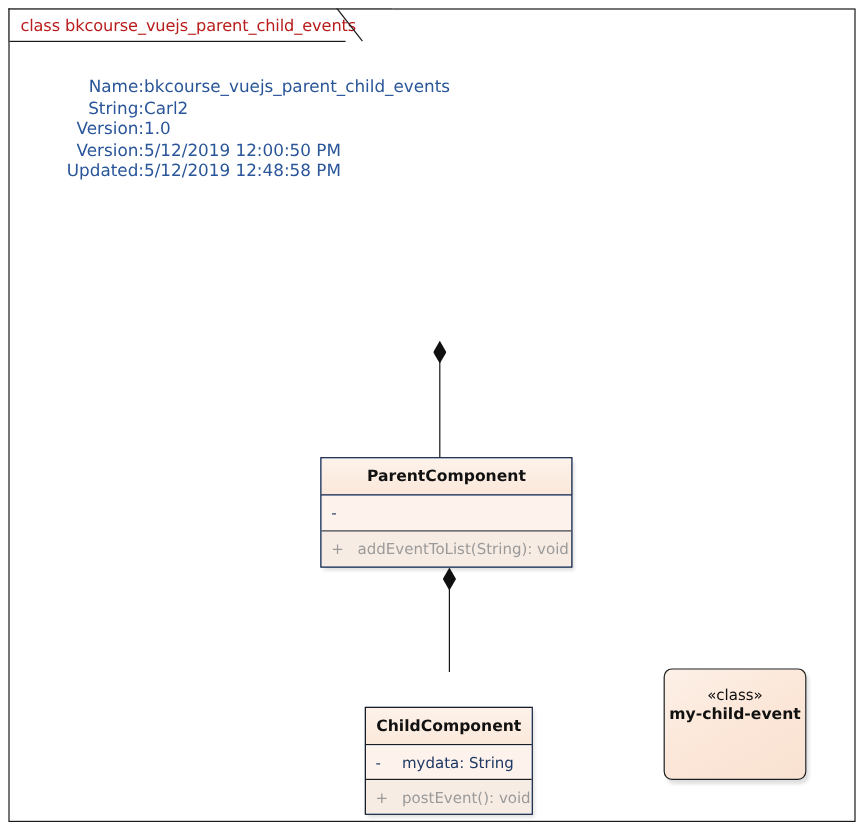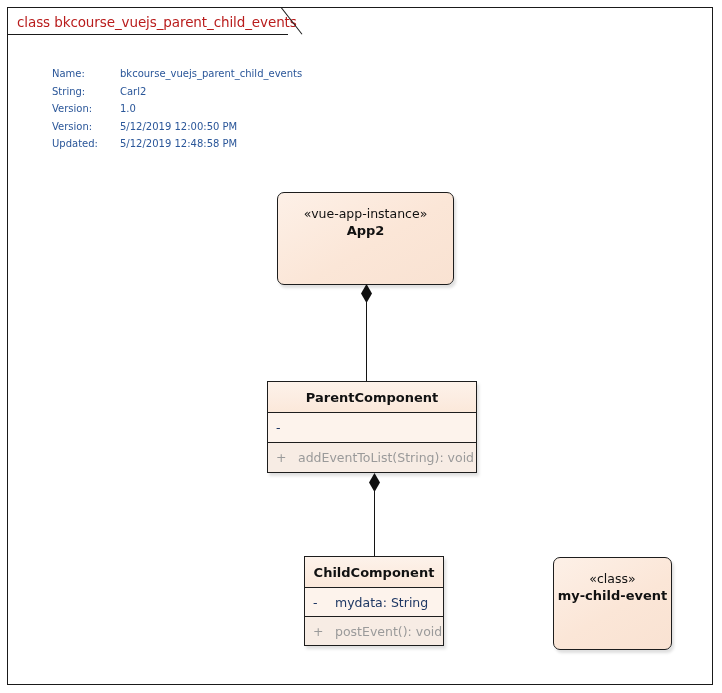--- a/index.html
+++ b/index.html
@@ -91,22 +91,23 @@
     height: 1px;
     background: #1a1a1a;
   }
 
   
   .meta {
     position: absolute;
     left: 52px;
     top: 65px;
     color: #2a5699;
-    font-size: 10px;
+    font-size: 14px;
     line-height: 17.6px;
+    text-align: right;
   }
   .meta-row {
     display: flex;
     white-space: nowrap;
   }
   .meta-key {
     width: 68px;
     flex: 0 0 68px;
   }
   .meta-val { }
@@ -230,43 +231,39 @@
     <div class="meta-row">
       <span class="meta-key">Version:</span>
       <span class="meta-val">5/12/2019 12:00:50 PM</span>
     </div>
     <div class="meta-row">
       <span class="meta-key">Updated:</span>
       <span class="meta-val">5/12/2019 12:48:58 PM</span>
     </div>
   </div>
 
-  <div class="node node-rounded" style="left:277px; top:192px; width:177px; height:93px;">
-    <div class="stereotype">«vue-app-instance»</div>
-    <div class="node-title">App2</div>
-  </div>
 
   <div class="diamond" style="left:361px; top:284px;"></div>
   <div class="conn-line" style="left:366px; top:300px; height:82px;"></div>
 
   <div class="node node-class" style="left:267px; top:381px; width:210px; height:92px;">
     <div class="class-header" style="height:31px;">ParentComponent</div>
     <div class="class-row row-attr" style="height:30px;">
       <span class="row-vis">-</span>
     </div>
     <div class="class-row row-op" style="height:29px;">
       <span class="row-vis">+</span>
       <span class="row-sig">addEventToList(String): void</span>
     </div>
   </div>
 
   <div class="diamond" style="left:369px; top:473px;"></div>
   <div class="conn-line" style="left:374px; top:489px; height:71px;"></div>
 
-  <div class="node node-class" style="left:304px; top:556px; width:140px; height:90px;">
+  <div class="node node-class" style="left:304px; top:589px; width:140px; height:90px;">
     <div class="class-header" style="height:31px;">ChildComponent</div>
     <div class="class-row row-attr" style="height:29px;">
       <span class="row-vis">-</span>
       <span class="row-sig">mydata: String</span>
     </div>
     <div class="class-row row-op" style="height:28px;">
       <span class="row-vis">+</span>
       <span class="row-sig">postEvent(): void</span>
     </div>
   </div>

